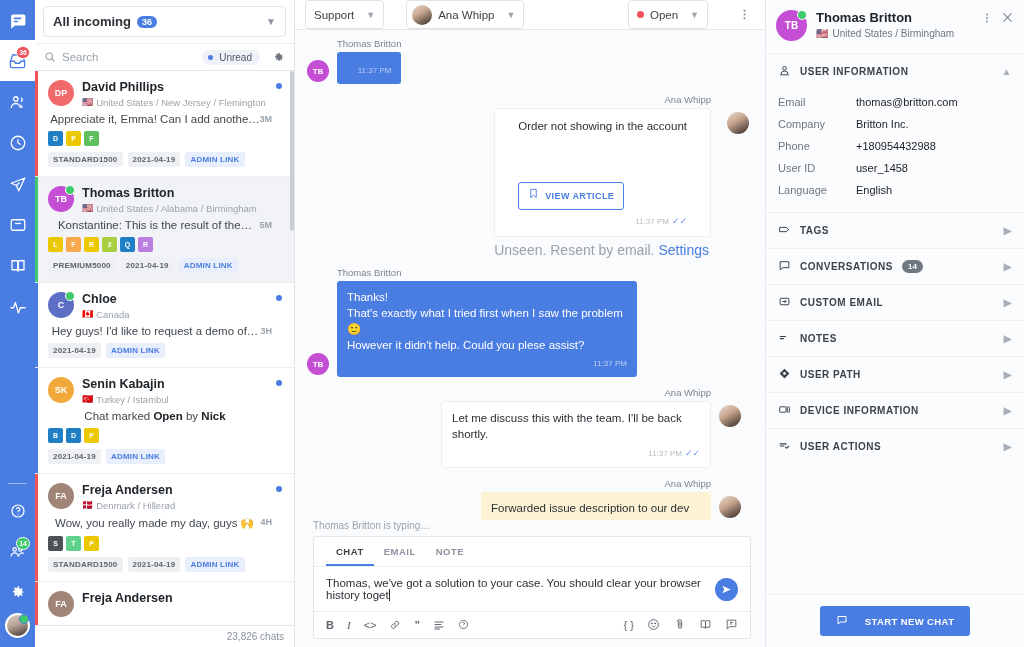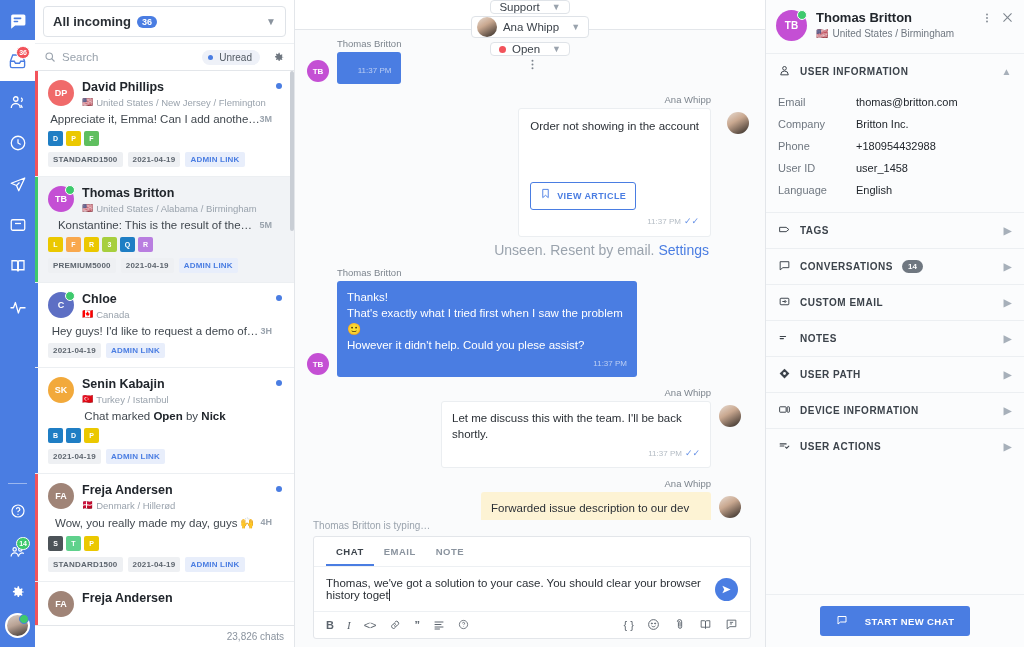--- a/index.html
+++ b/index.html
@@ -120,21 +120,21 @@
   .list-footer {
     height: 22px; border-top: 1px solid #e3e6ea; background:#fff;
     display: flex; align-items: center; justify-content: flex-end;
     padding-right: 10px; font-size: 10px; color: #8a939e;
   }
 
   
   .chat-col { flex: 1; display: flex; flex-direction: column; background: #fafbfc; min-width: 0; }
   .chat-head {
     height: 30px; background: #fff; border-bottom: 1px solid #e3e6ea;
-    display: flex; align-items: center; padding: 0 10px; gap: 2px; flex-direction: column;
+    display: flex; align-items: center; padding: 0 10px; gap: 22px;
   }
   .hsel {
     border: 1px solid #dfe3e8; border-radius: 4px; height: 29px;
     display: flex; align-items: center; padding: 0 8px; gap: 6px;
     font-size: 11.5px; color: #3c434b; background: #fff;
   }
   .hsel .chev { color: #9aa3ad; font-size: 9px; margin-left: 6px; }
   .hsel.assignee { padding-left: 5px; }
   .hsel .ava {
     width: 20px; height: 20px; border-radius: 50%;
@@ -565,21 +565,21 @@
           <div class="mname">Thomas Britton</div>
           <div class="bub in">
             <div class="btime">11:37 PM</div>
           </div>
         </div>
       </div>
 
       <div class="mrow out">
         <div class="mwrap right">
           <div class="mname">Ana Whipp</div>
-          <div class="bub agent" style="padding:9px 11px 6px">
+          <div class="bub agent" style="padding:9px 23px 6px">
             <div class="article-title">Order not showing in the account</div>
             <div class="view-article">
               <span>
                 <svg width="11" height="11" viewBox="0 0 24 24" fill="none" stroke="currentColor" stroke-width="2">
                     <path d="M6 3h12v18l-6-5-6 5z"></path>
                   </svg>
               </span>
               <span>VIEW ARTICLE</span>
             </div>
             <div class="btime"><span>11:37 PM</span><span class="ticks">✓✓</span></div>

